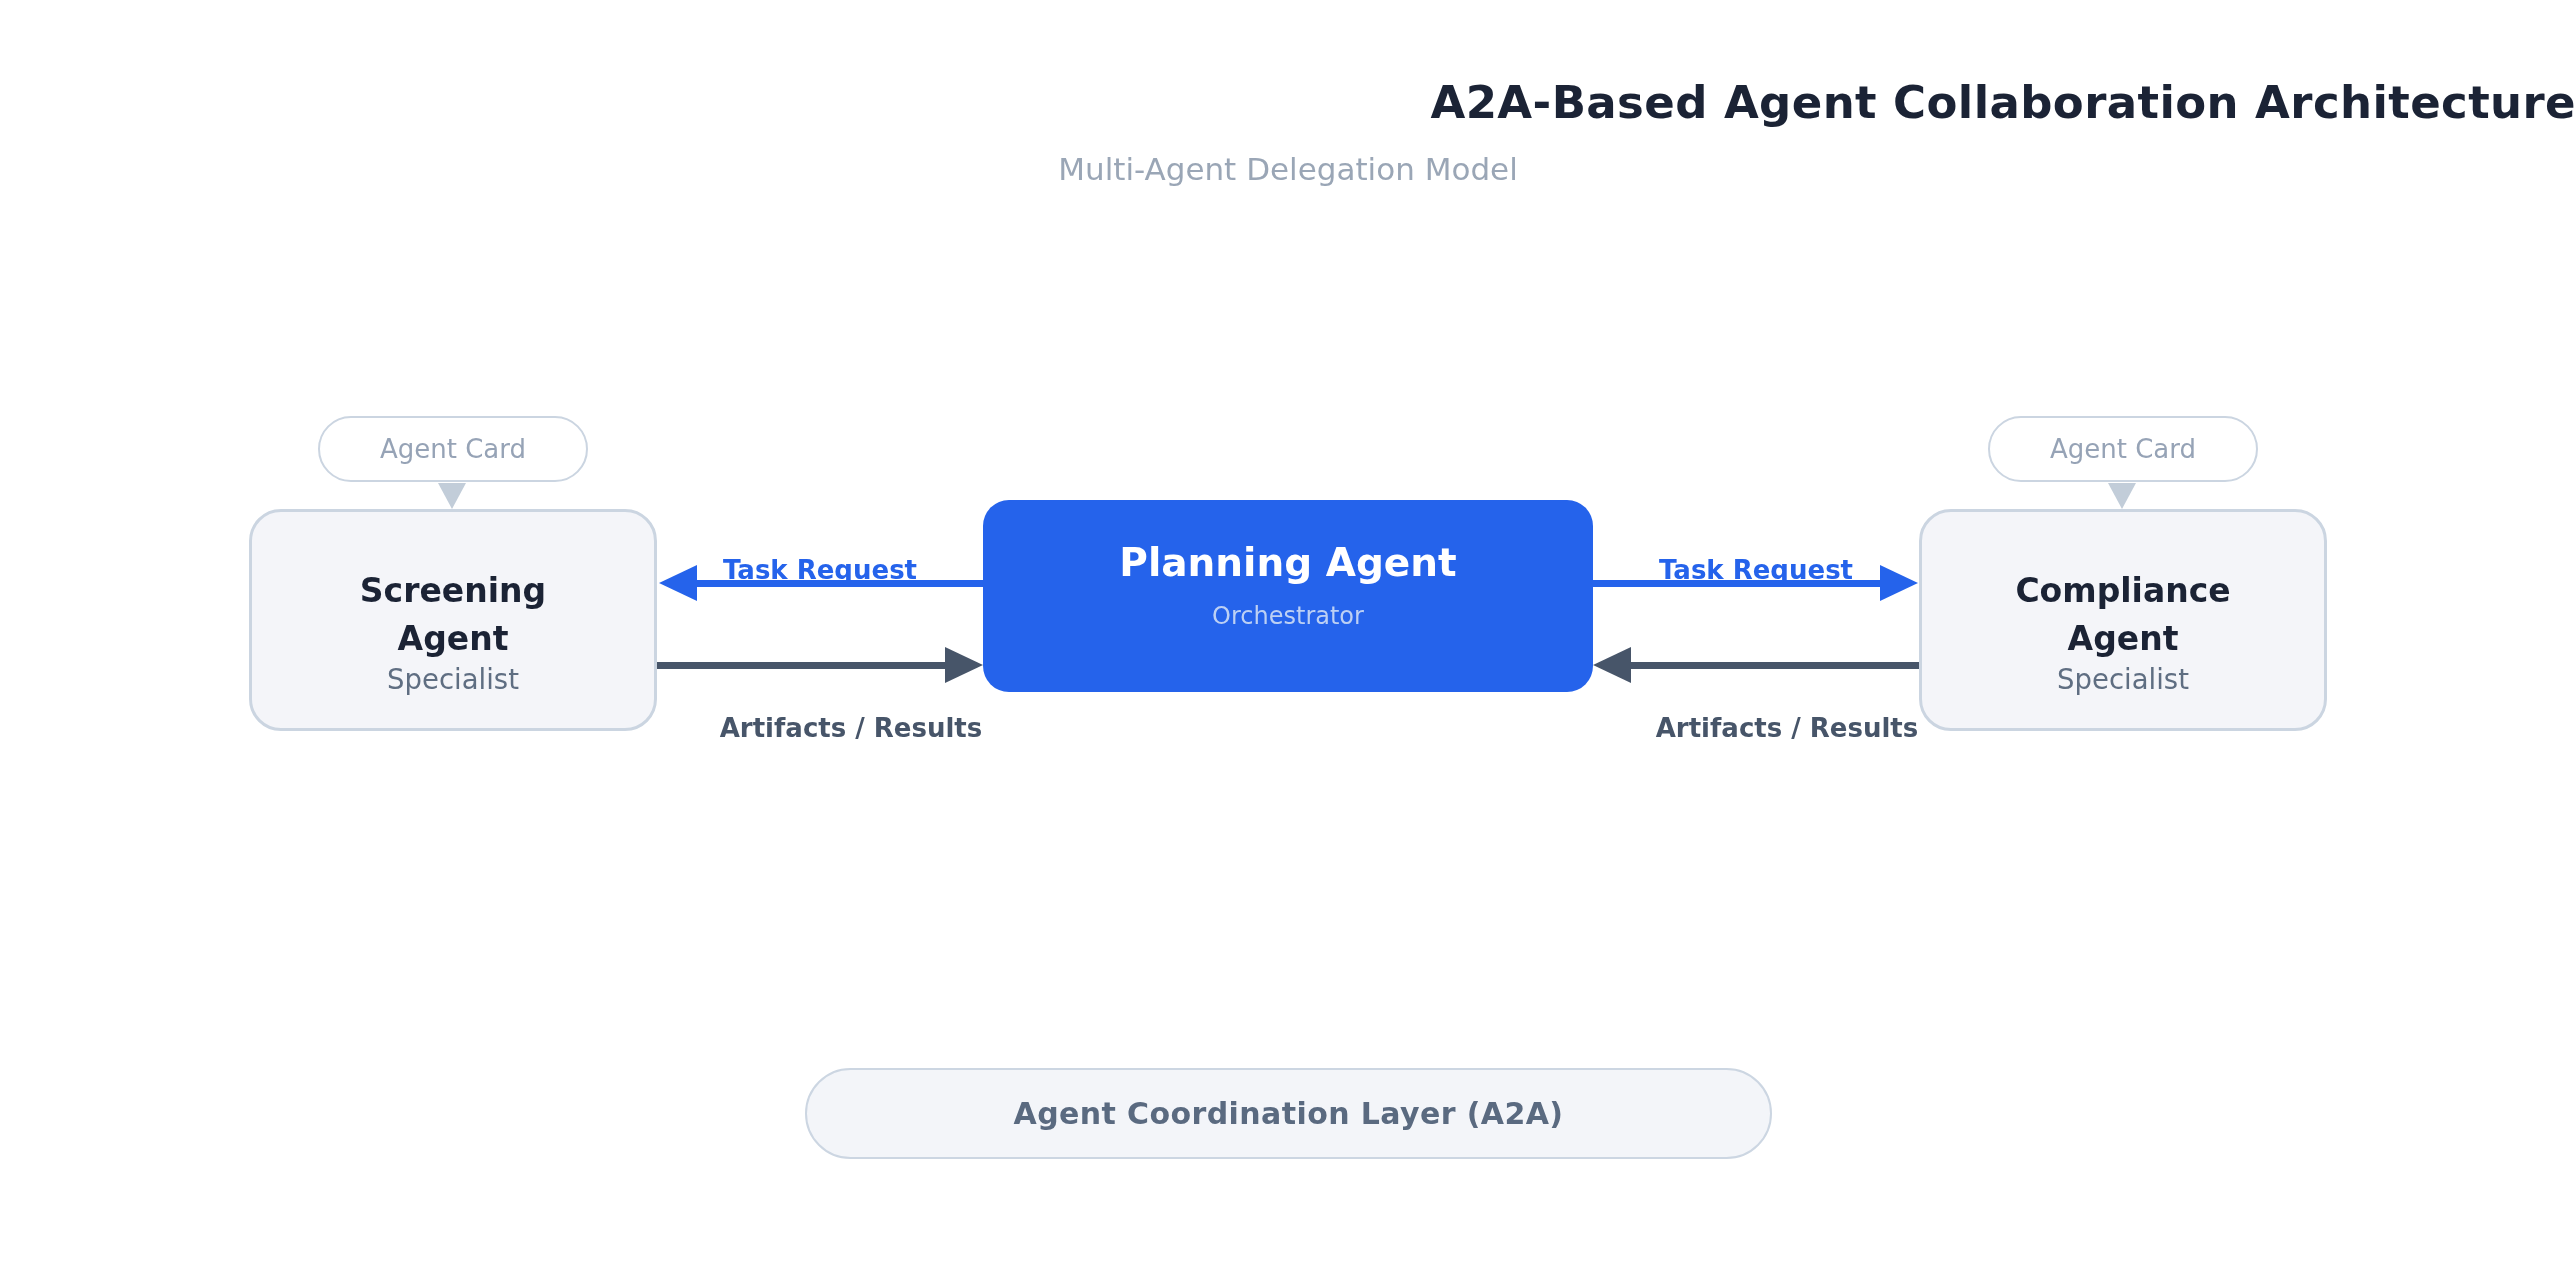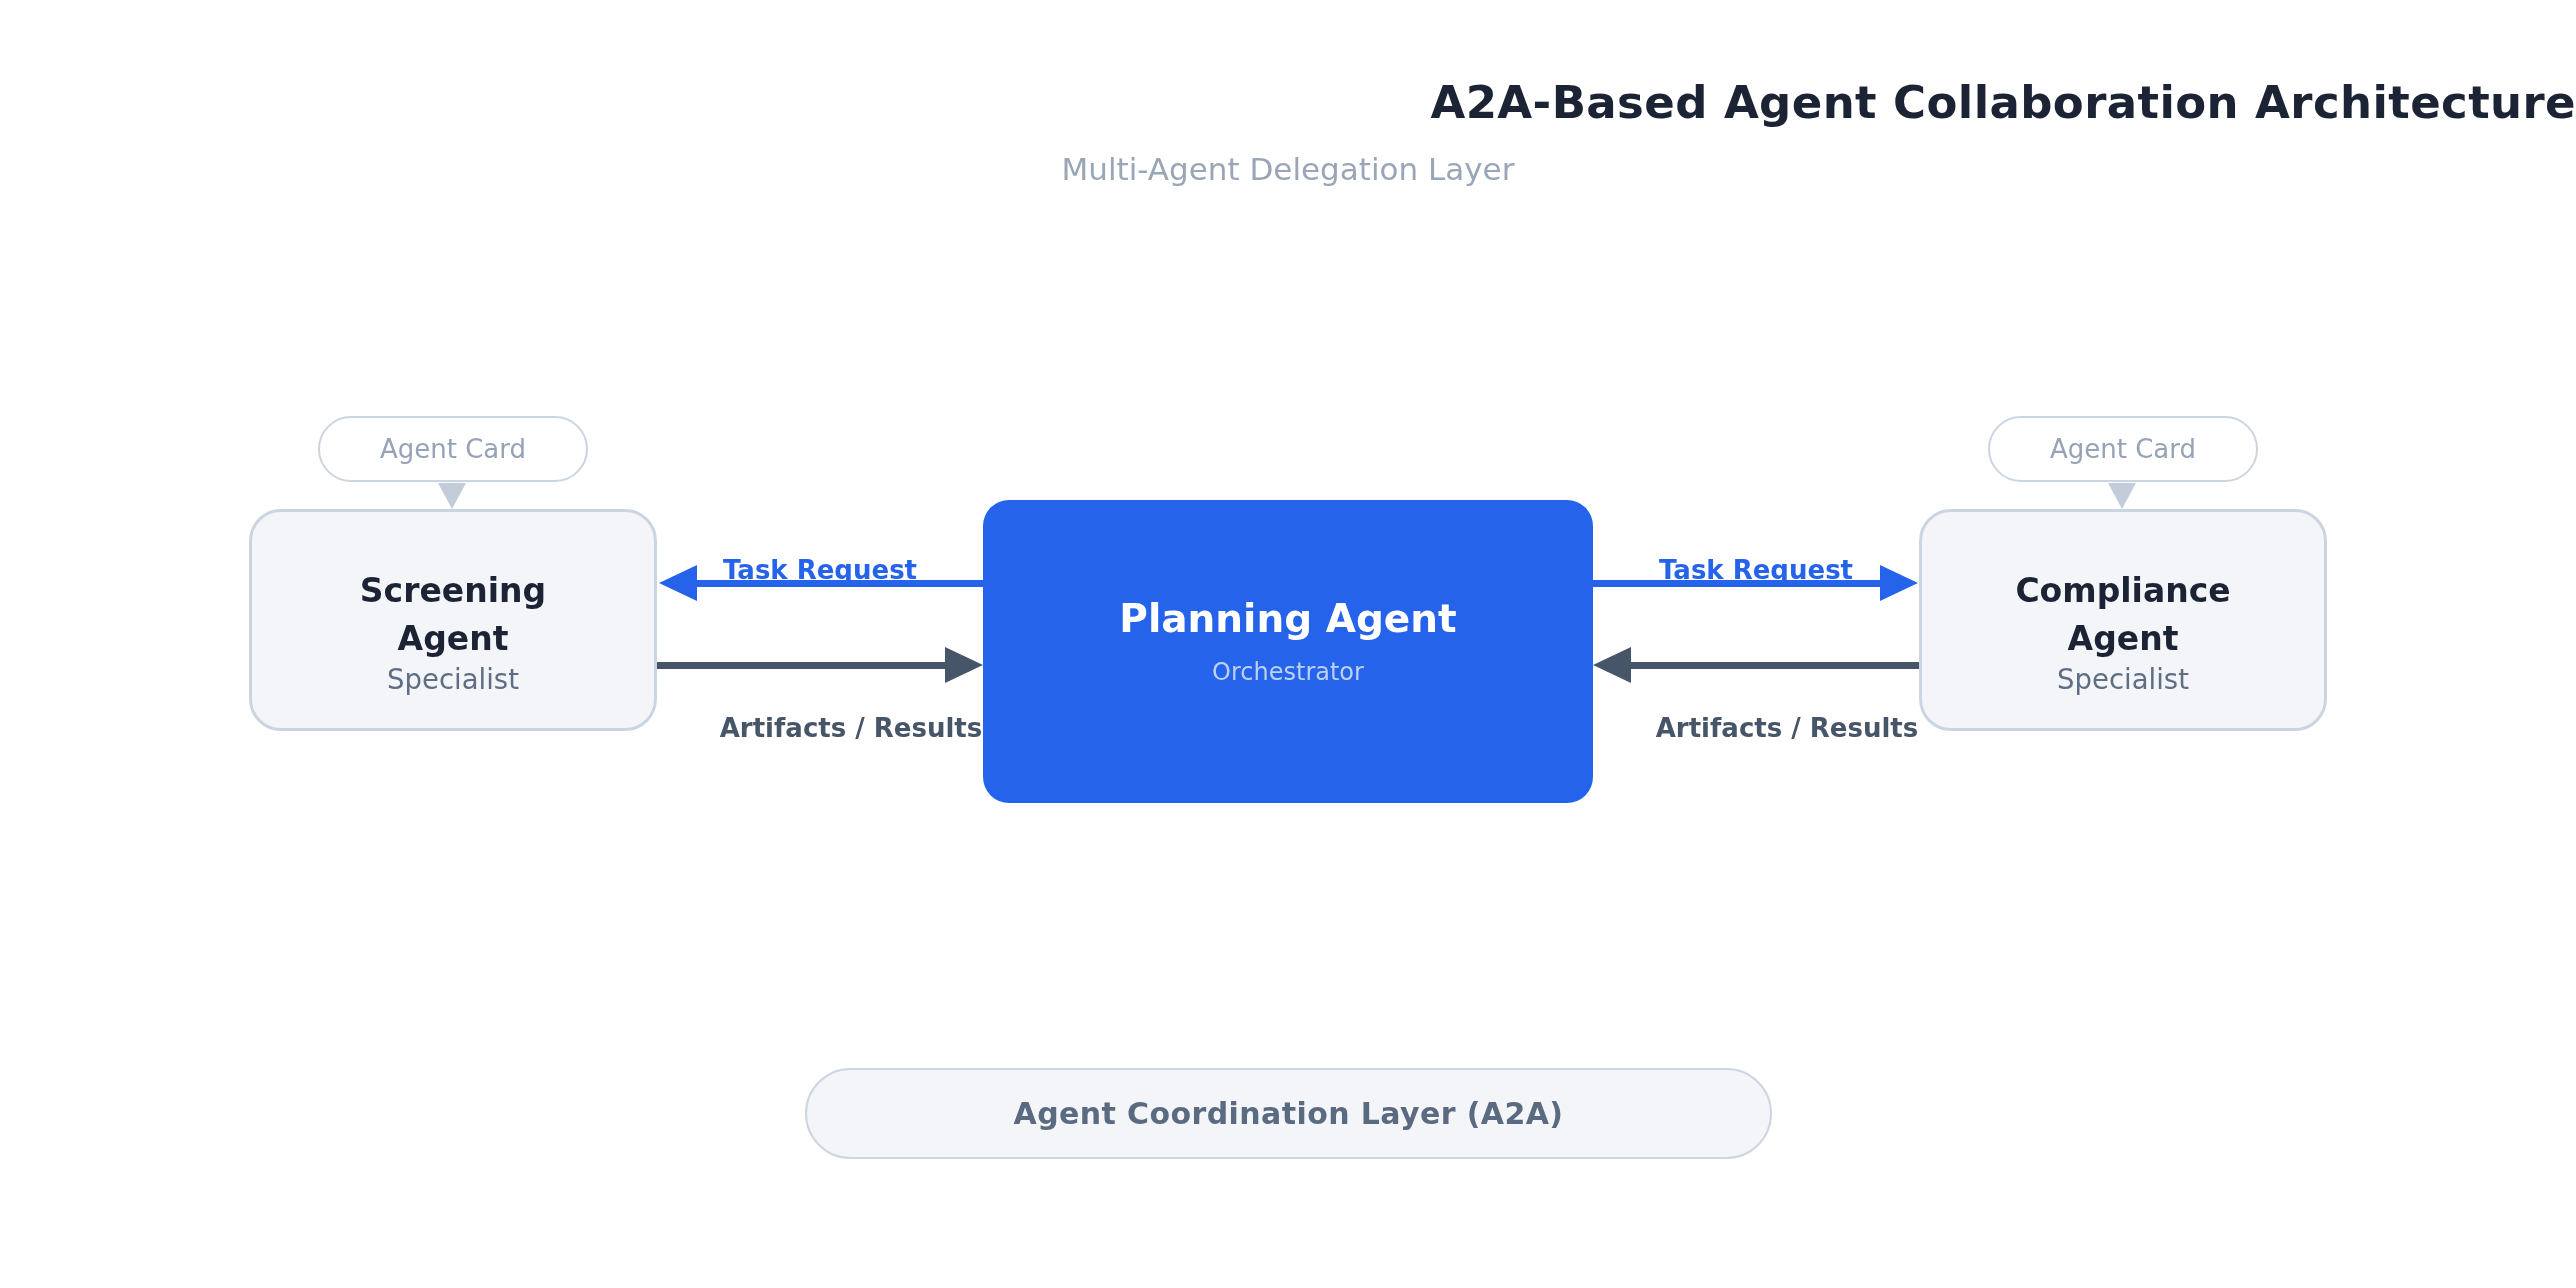--- a/index.html
+++ b/index.html
@@ -58,21 +58,21 @@
   .agent-box .agent-name{
     font-size:33px;font-weight:bold;color:var(--navy-text);
     text-align:center;line-height:1.45;max-width:266px;
   }
   .agent-box .agent-role{
     margin-top:0;font-size:27.5px;color:var(--muted-text);text-align:center;
   }
 
   
   .orchestrator-box{
-    position:absolute;left:983px;top:500px;width:610px;height:303px;box-sizing:border-box;
+    position:absolute;left:983px;top:500px;width:610px;height:192px;box-sizing:border-box;
     background:var(--accent-blue);border-radius:26px;
     display:flex;flex-direction:column;align-items:center;justify-content:center;
     padding-bottom:22px;
   }
   .orchestrator-box .orch-name{font-size:39px;font-weight:bold;color:#ffffff;text-align:center;}
   .orchestrator-box .orch-role{margin-top:17px;font-size:24px;color:#bcd0f4;text-align:center;}
 
   
   .shaft{position:absolute;height:6.9px;}
   .shaft.blue{background:var(--accent-blue);top:580px;}
@@ -96,21 +96,21 @@
     display:flex;align-items:center;justify-content:center;
     font-size:30px;font-weight:bold;color:var(--footer-text);letter-spacing:0.4px;
   }
 </style>
 </head>
 <body>
 
 <div class="canvas">
 
   <div class="diagram-title">A2A-Based Agent Collaboration Architecture</div>
-  <div class="diagram-subtitle">Multi-Agent Delegation Layer</div>
+  <div class="diagram-subtitle">Multi-Agent Delegation Model</div>
 
   <div class="badge-pill left">
     <span>Agent Card</span>
   </div>
   <div class="badge-pointer left"></div>
   <div class="agent-box left">
     <div class="agent-name">Screening Agent</div>
     <div class="agent-role">Specialist</div>
   </div>
 

